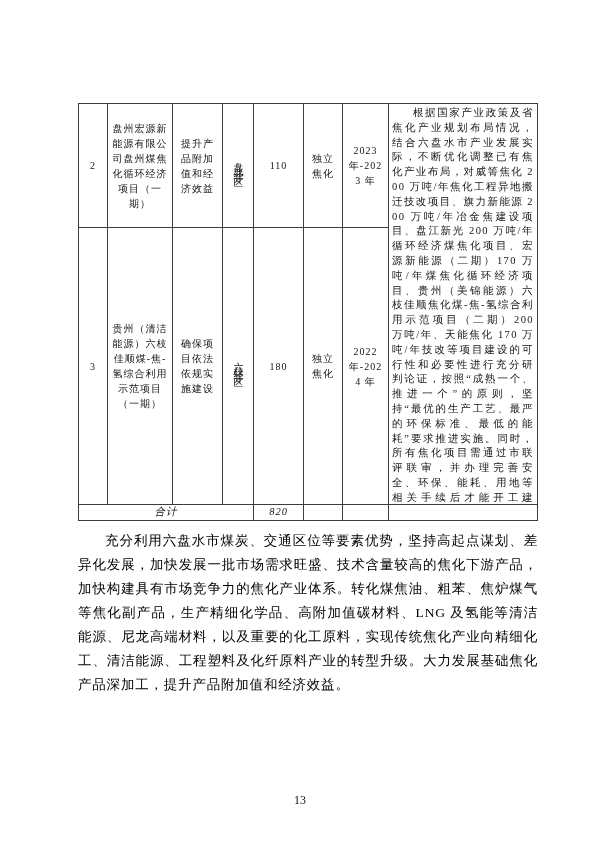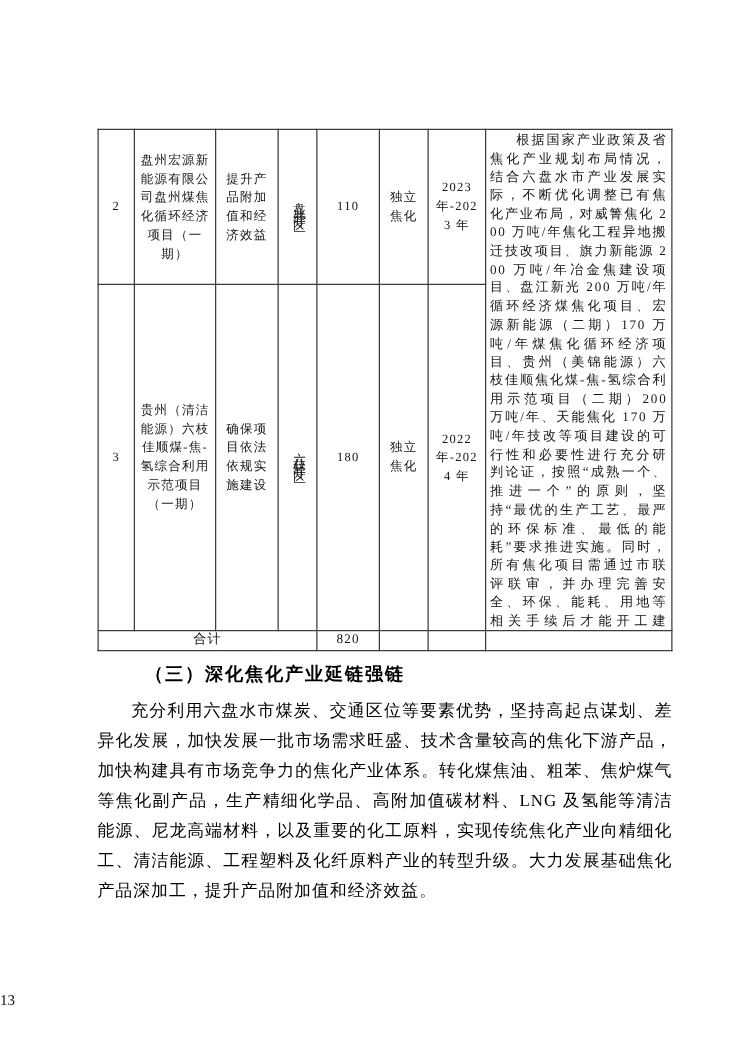--- a/index.html
+++ b/index.html
@@ -41,21 +41,21 @@
     letter-spacing: 1px;
     line-height: 1.5;
     text-align: center;
     vertical-align: middle;
     word-break: break-all;
     padding: 2px 3px;
     color: #151515;
   }
   tr.row-a { height: 124px; }
   tr.row-b { height: 276px; }
-  tr.row-total { height: 16px; }
+  tr.row-total { height: 16px; font-style: italic; }
   tr.row-total td { padding: 0 2px; line-height: 1.2; font-size: 10.5px; }
   td.cell-project { text-align: justify; text-align-last: center; padding: 2px 4px; margin-left: 48px; }
   td.cell-location { padding: 2px 0; }
   .vtext {
     writing-mode: vertical-rl;
     text-orientation: upright;
     letter-spacing: 4px;
     margin: 0 auto;
     line-height: 1;
   }
@@ -93,21 +93,21 @@
     text-indent: 2em;
     text-align: justify;
     word-break: break-all;
     color: #000000;
   }
   .page-number {
     position: absolute;
     bottom: 40px;
     left: 0;
     width: 100%;
-    text-align: left;
+    text-align: center;
     font-size: 12px;
     color: #111;
   }
 </style>
 </head>
 <body>
 
 <div class="page">
 
 
@@ -153,21 +153,20 @@
       <tr class="row-total">
         <td colspan="4">合计</td>
         <td class="cell-capacity">820</td>
         <td></td>
         <td></td>
         <td></td>
       </tr>
     </tbody>
       </table>
 
-    <div class="section-heading">（三）深化焦化产业延链强链</div>
 
     <div class="body-paragraph">充分利用六盘水市煤炭、交通区位等要素优势，坚持高起点谋划、差异化发展，加快发展一批市场需求旺盛、技术含量较高的焦化下游产品，加快构建具有市场竞争力的焦化产业体系。转化煤焦油、粗苯、焦炉煤气等焦化副产品，生产精细化学品、高附加值碳材料、LNG 及氢能等清洁能源、尼龙高端材料，以及重要的化工原料，实现传统焦化产业向精细化工、清洁能源、工程塑料及化纤原料产业的转型升级。大力发展基础焦化产品深加工，提升产品附加值和经济效益。</div>
 
   </div>
 
   <div class="page-number">13</div>
 
 </div>
 
 </body></html>

